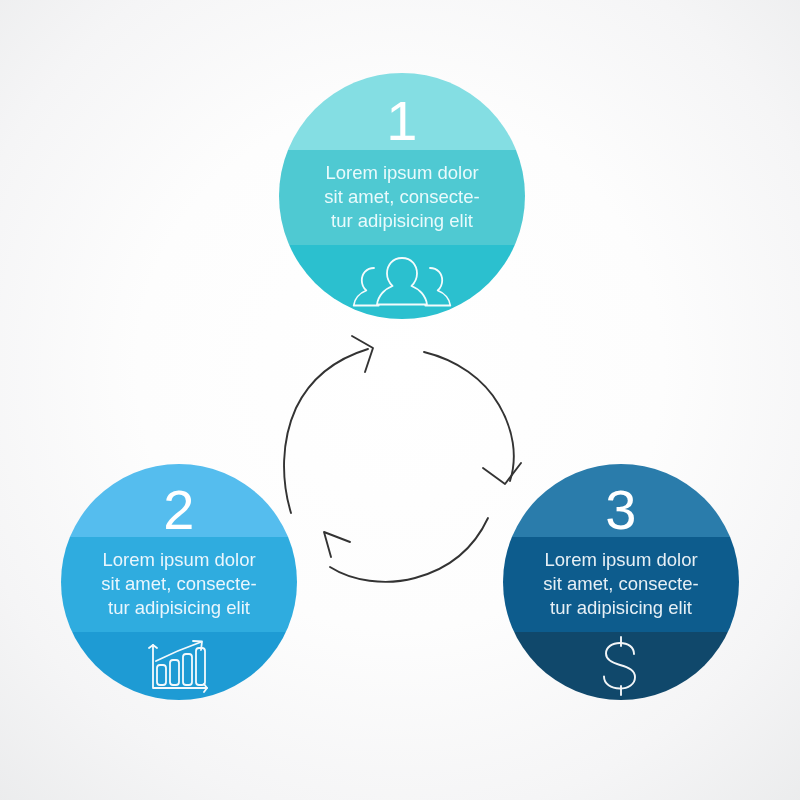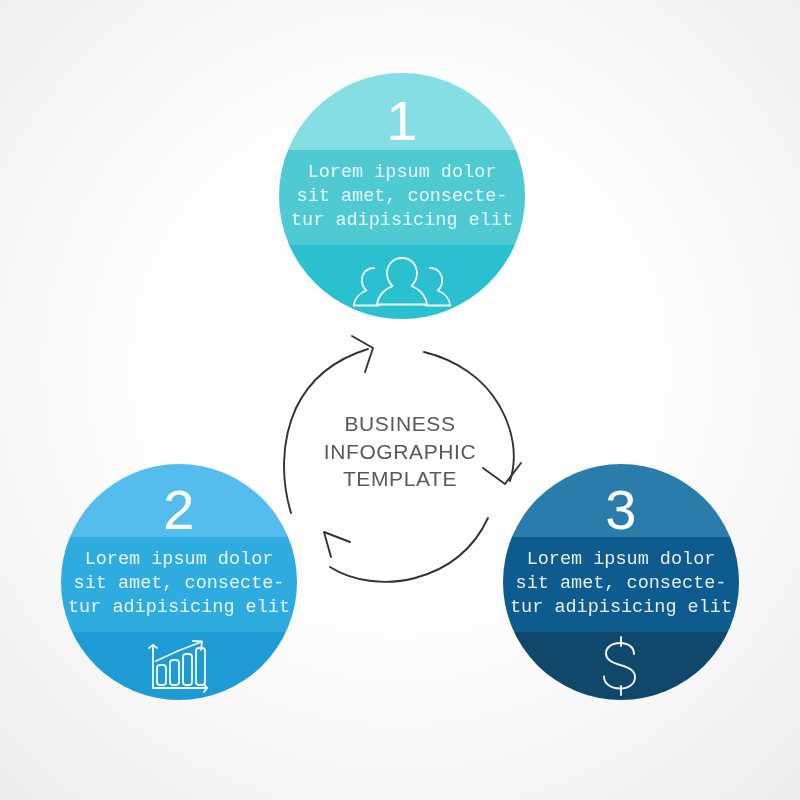--- a/index.html
+++ b/index.html
@@ -39,21 +39,21 @@
     font-family: "Liberation Sans", sans-serif;
     line-height: 1;
     pointer-events: none;
   }
   .body-text {
     position: absolute;
     width: 100%;
     text-align: center;
     color: #eaf7fa;
     font-weight: 300;
-    font-family: Liberation Mono, monospace;
+    font-family: Liberation Sans, sans-serif;
     line-height: 1.30;
     pointer-events: none;
     white-space: pre-line;
   }
   .center-title {
     position: absolute;
     width: 240px;
     left: 280px;
     top: 410px;
     text-align: center;
@@ -180,17 +180,14 @@
 tur adipisicing elit</div>
   </div>
 
   <div class="circle-node" style="left:503px; top:464px; width:236px; height:236px;">
     <div class="num-text" style="top:18px; font-size:56px;">3</div>
     <div class="body-text" style="top:84px; font-size:18.5px; color:#e6eff5;">Lorem ipsum dolor
 sit amet, consecte-
 tur adipisicing elit</div>
   </div>
 
-  <div class="center-title">BUSINESS
-INFOGRAPHIC
-TEMPLATE</div>
 
 </div>
 
 </body></html>

